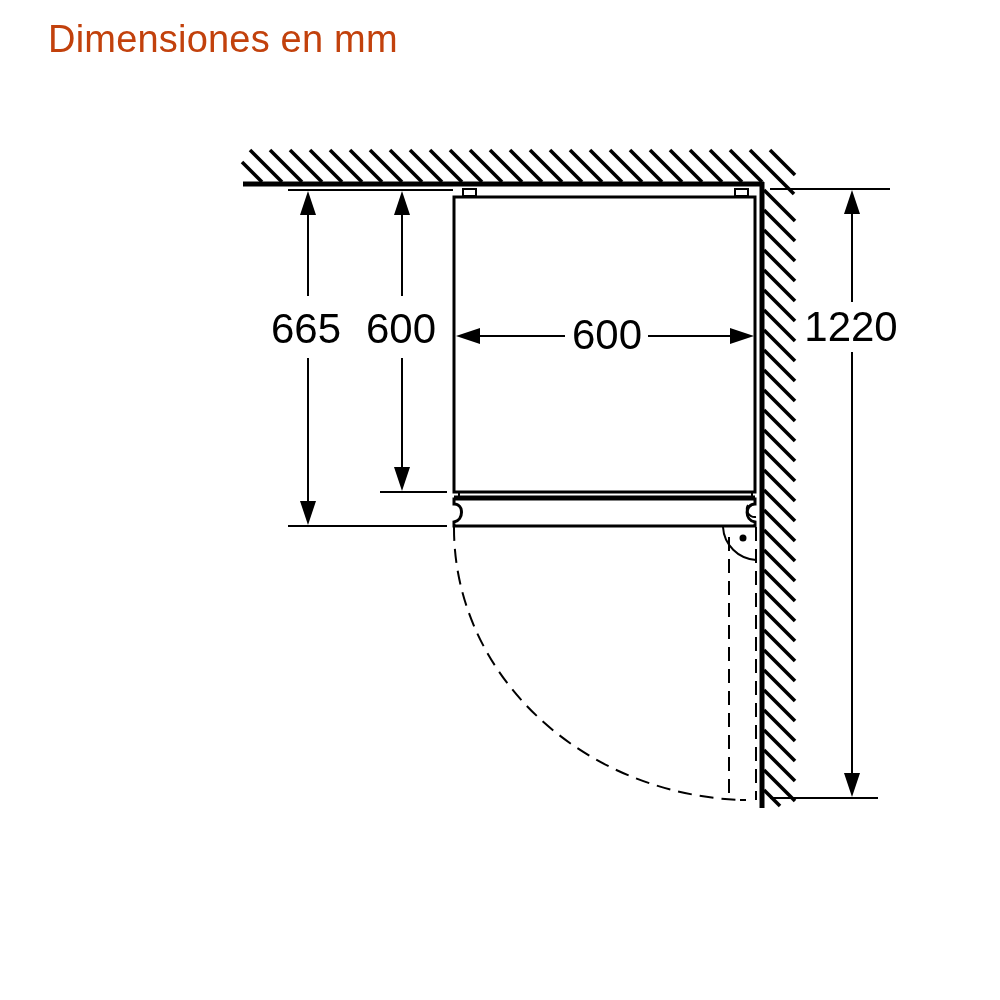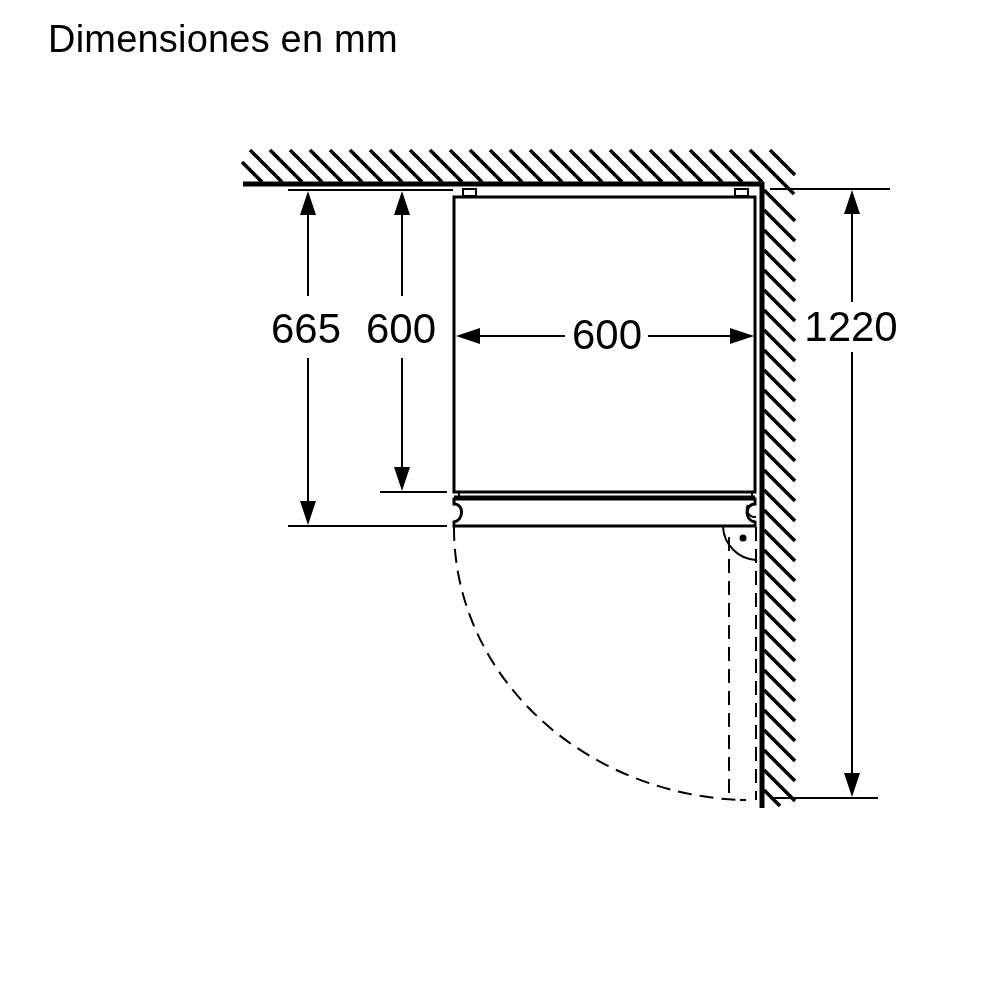--- a/index.html
+++ b/index.html
@@ -1,17 +1,17 @@
 <!DOCTYPE html>
 <html><head>
   <meta charset="utf-8">
   <style>
     html, body { margin: 0; padding: 0; background: #ffffff; }
     body { width: 1000px; height: 1000px; position: relative; overflow: hidden; font-family: "Liberation Sans", sans-serif; }
-    .title { position: absolute; left: 48px; top: 18px; font-size: 38px; color: #000000; font-family: "Liberation Sans", sans-serif; letter-spacing: 0.2px; }
+    .title { position: absolute; left: 48px; top: 18px; font-size: 38px; color: #c2410c; font-family: "Liberation Sans", sans-serif; letter-spacing: 0.2px; }
     svg { position: absolute; left: 0; top: 0; }
     .dim-text { font-family: "Liberation Sans", sans-serif; font-size: 42px; fill: #000; }
   </style>
 </head>
 <body>
 
 <div class="title">Dimensiones en mm</div>
 
 <svg width="1000" height="1000" viewBox="0 0 1000 1000">
   <defs>

